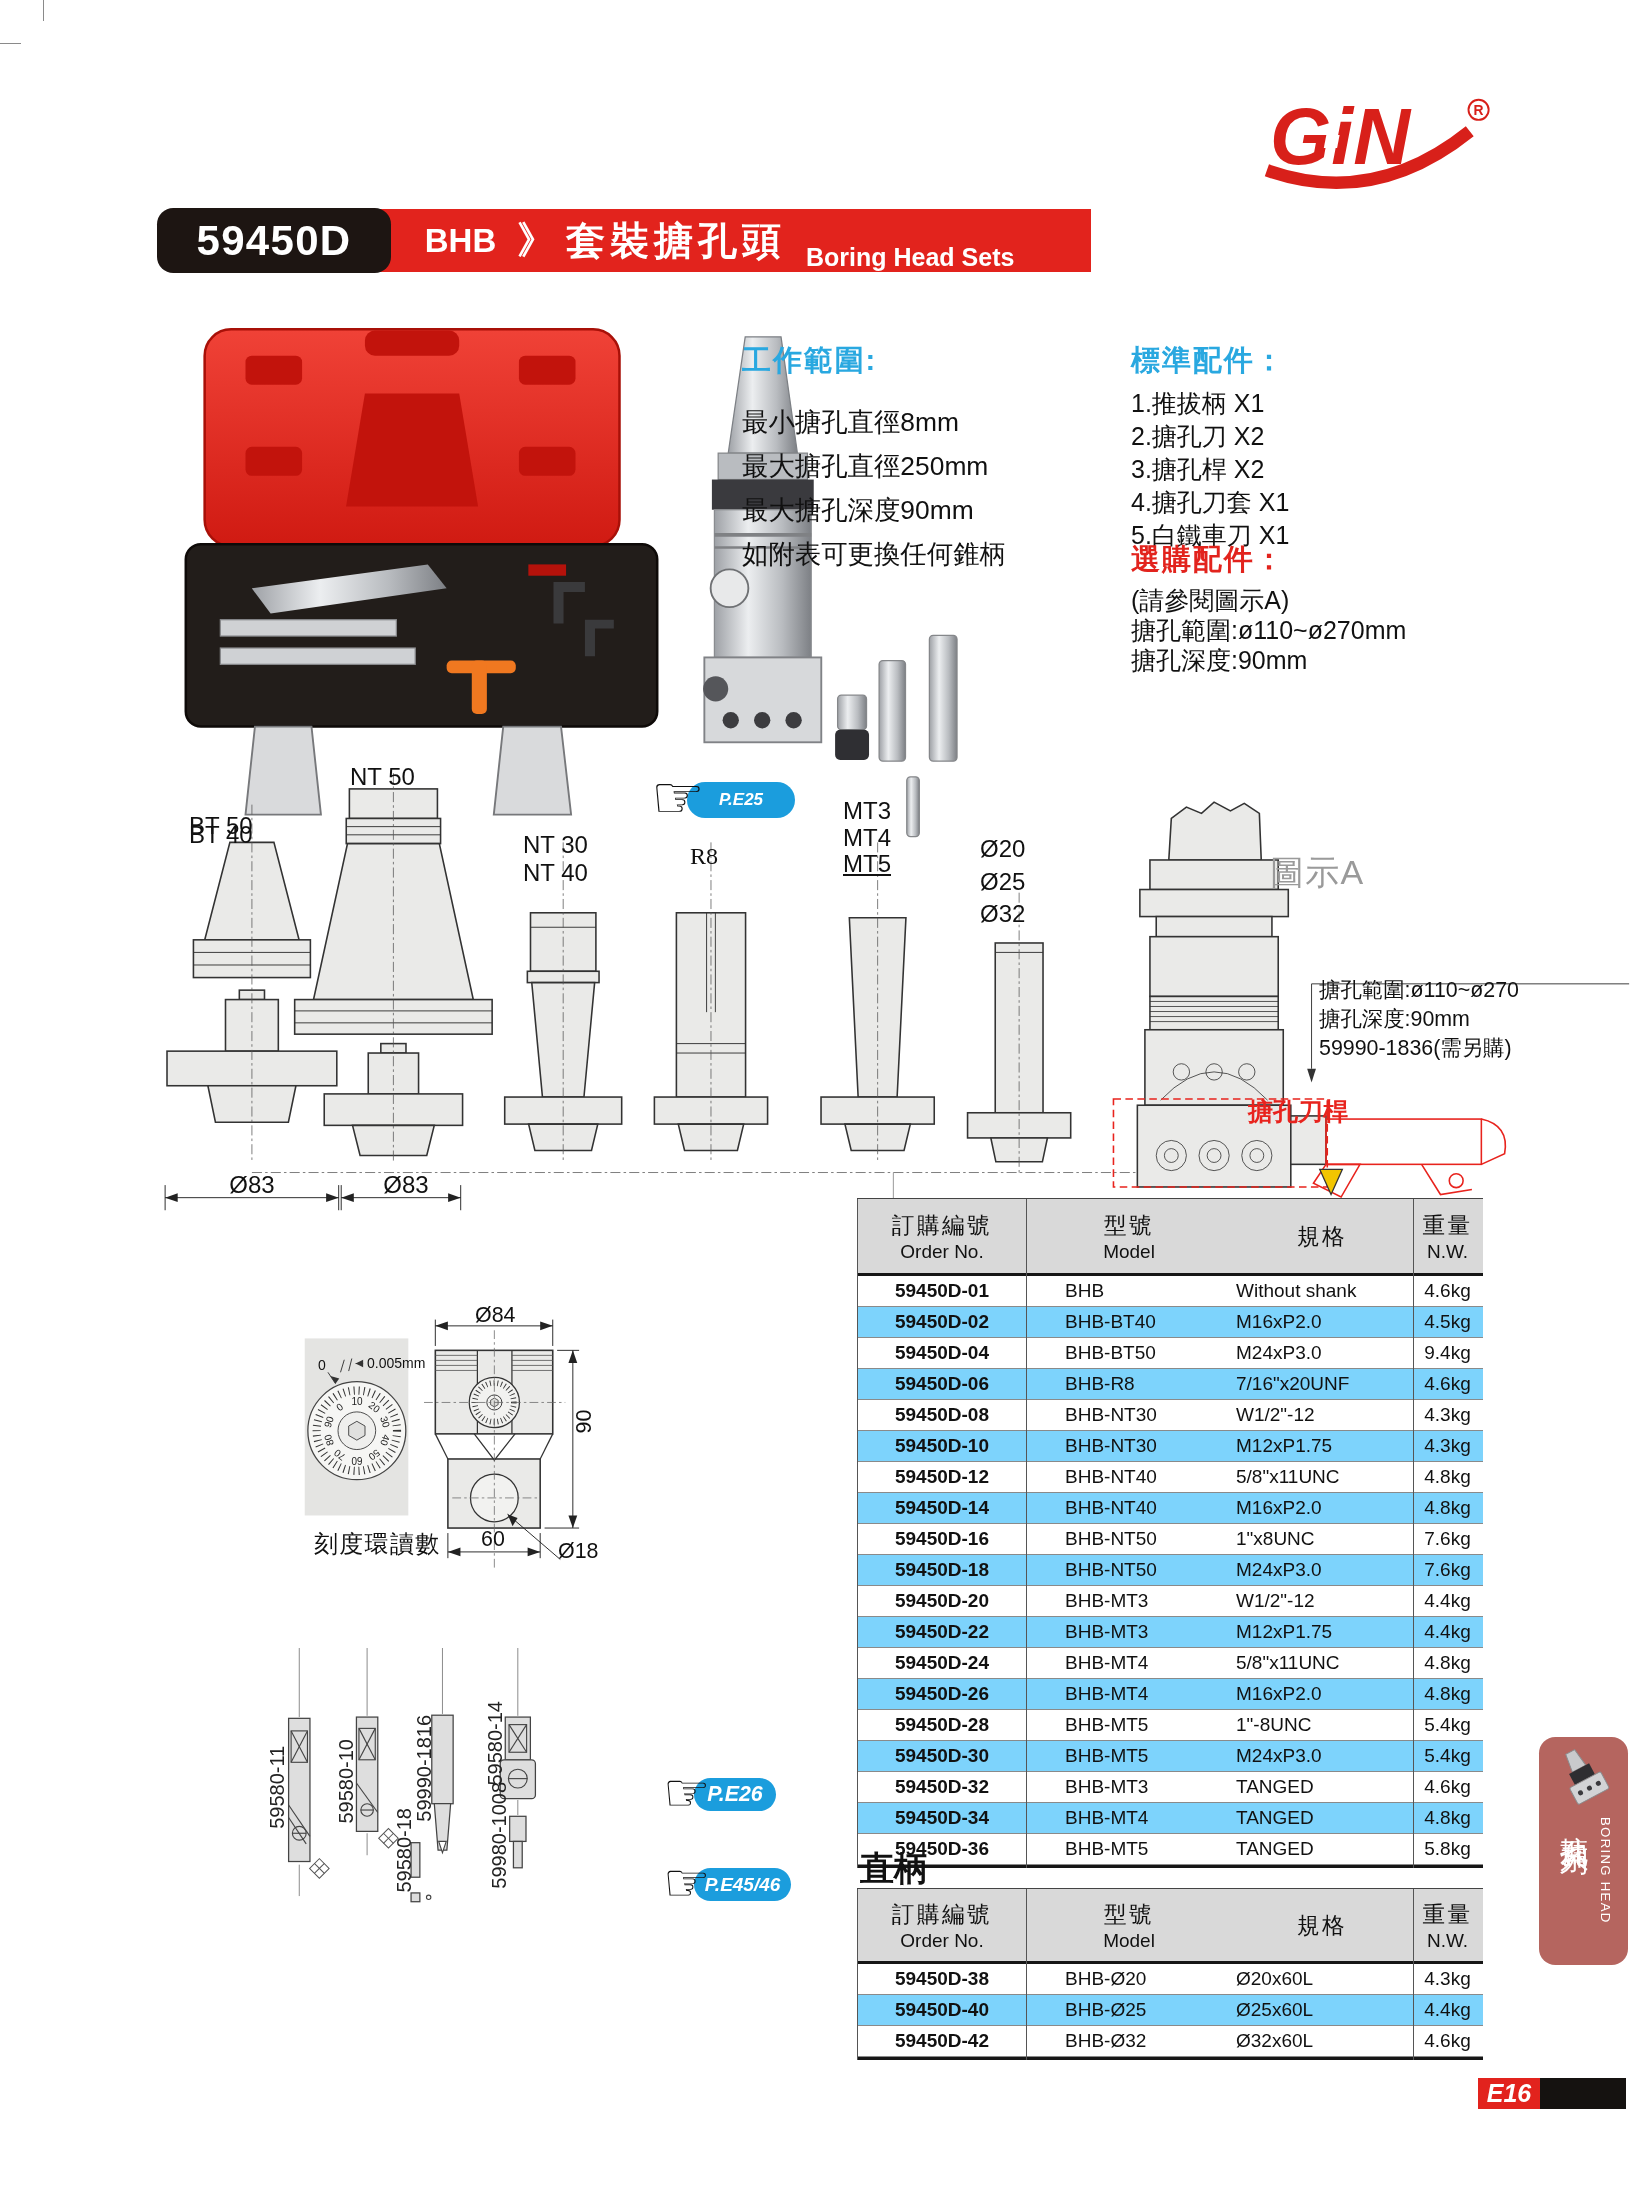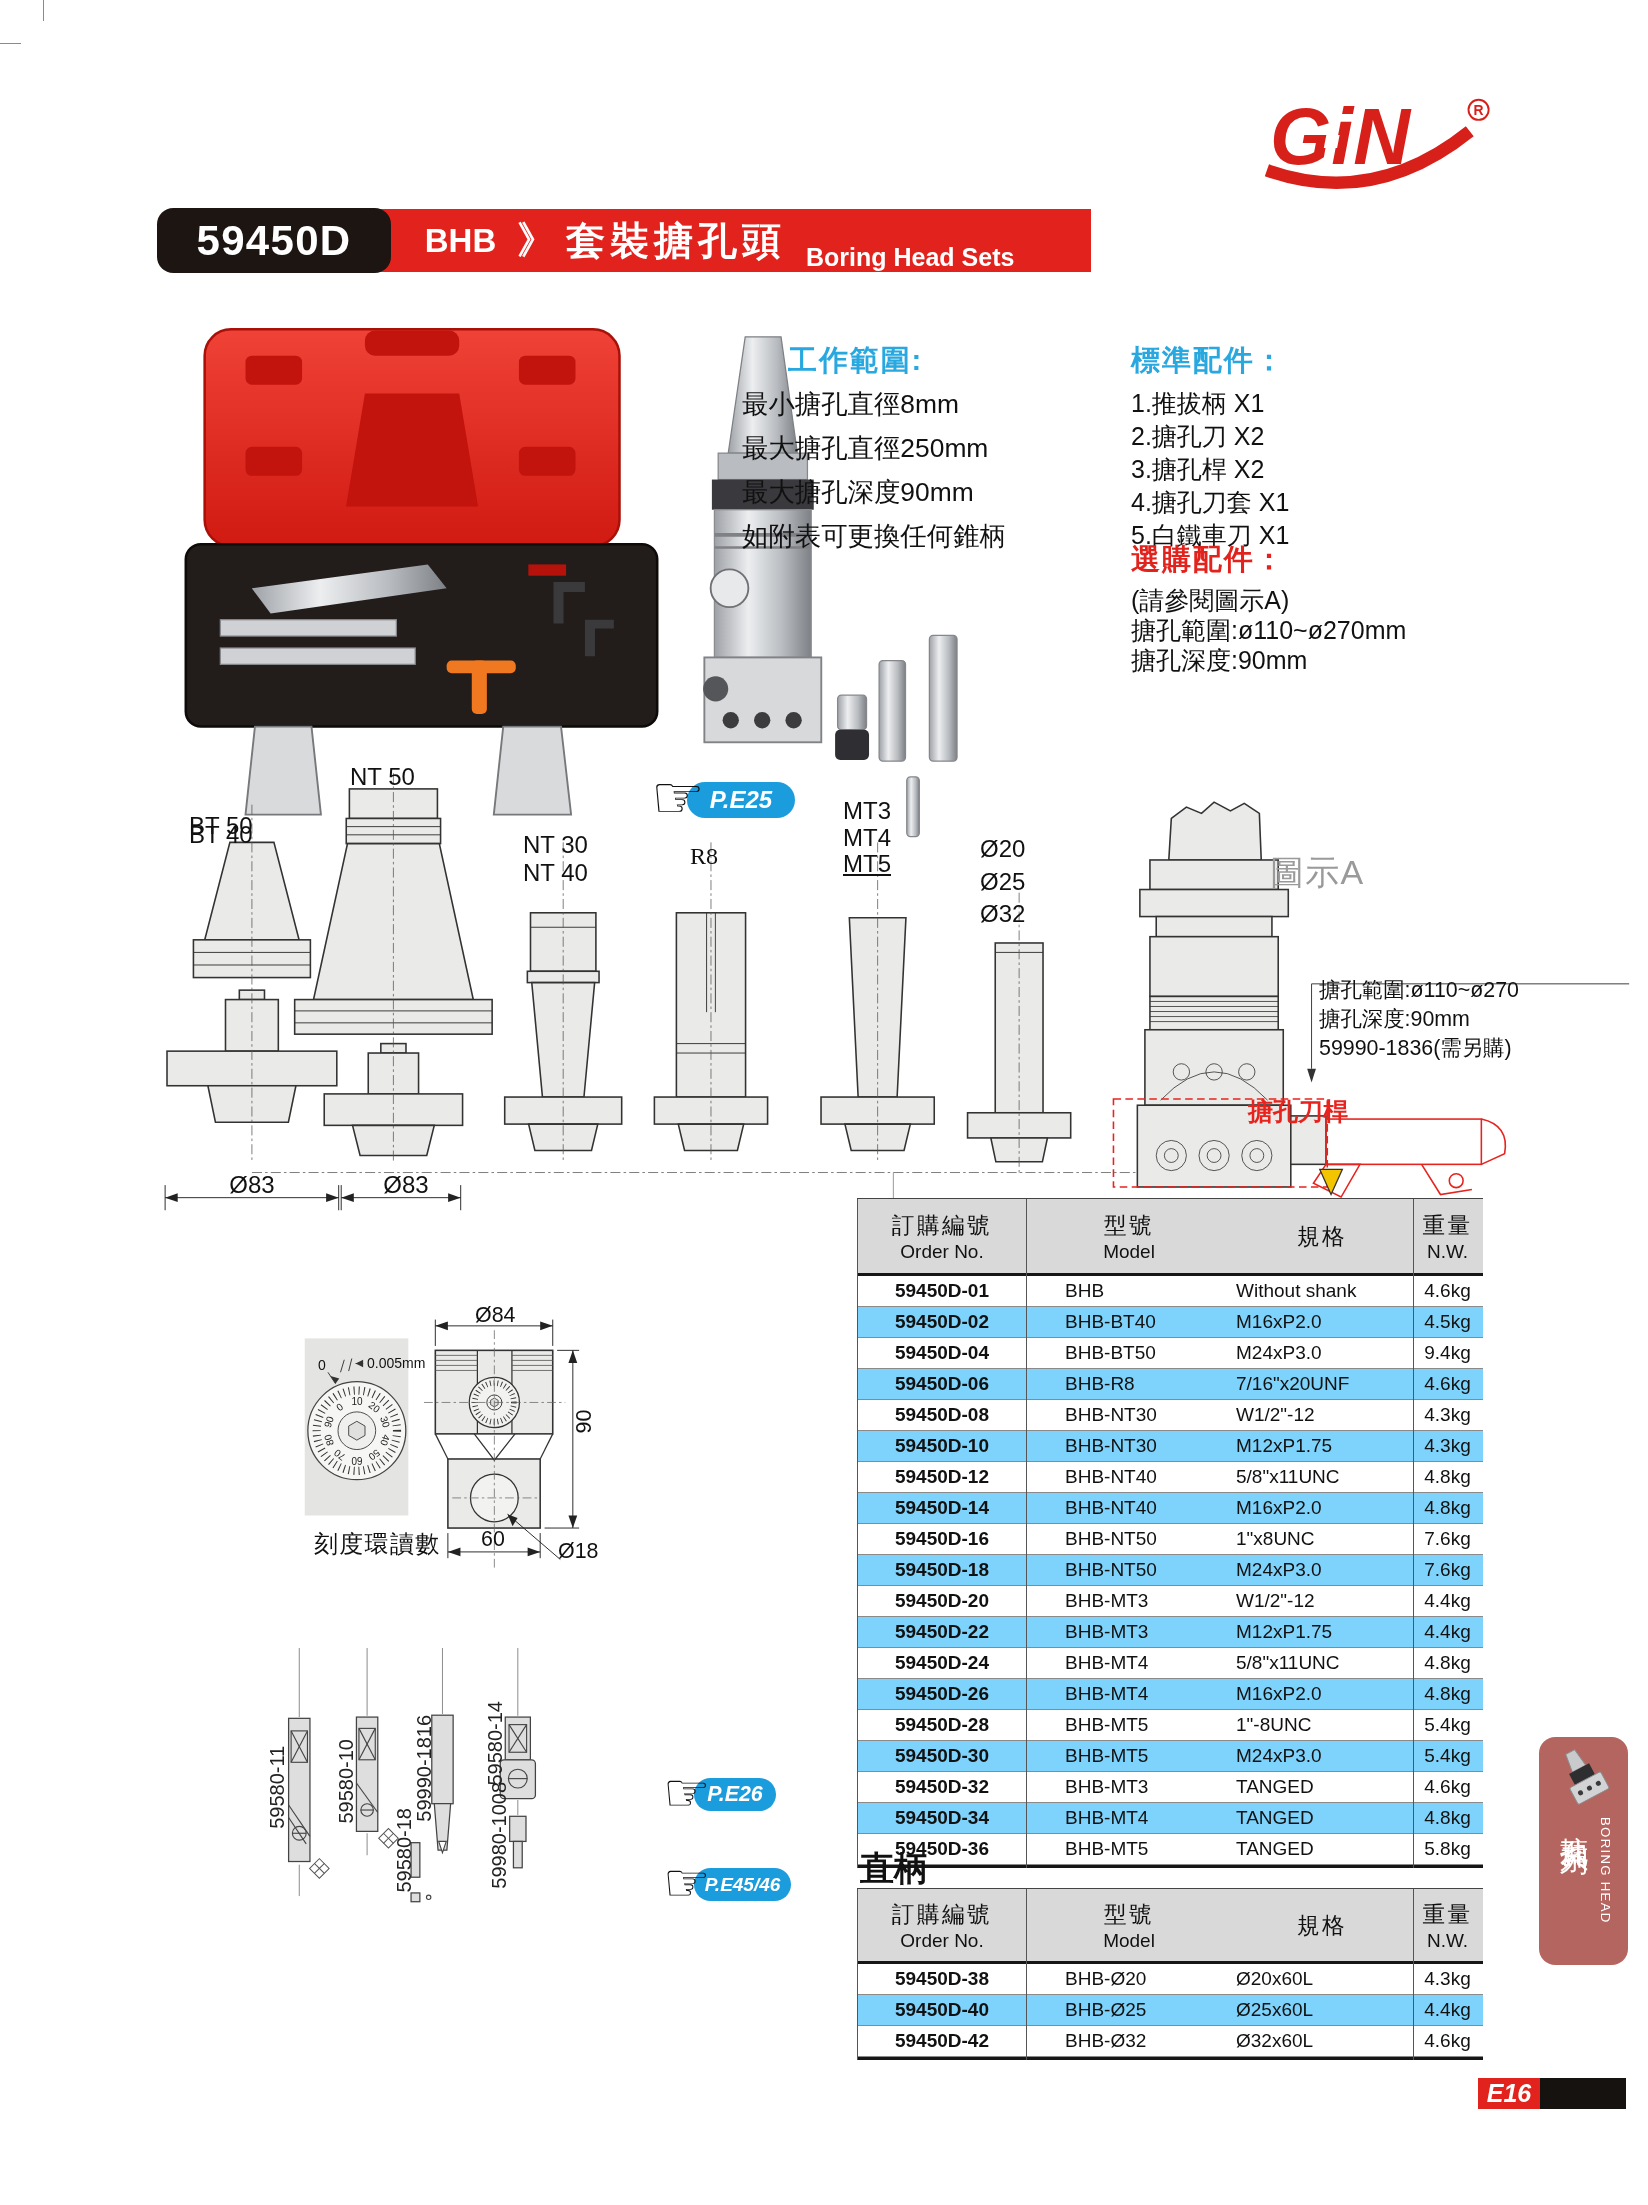--- a/index.html
+++ b/index.html
@@ -132,21 +132,21 @@
     <g>
       <rect x="1052" y="600" width="46" height="55" rx="6" fill="url(#met)" stroke="#85878a" stroke-width="2"></rect>
       <rect x="1048" y="655" width="54" height="48" rx="8" fill="#2f2f33"></rect>
       <rect x="1118" y="545" width="42" height="160" rx="6" fill="url(#met)" stroke="#85878a" stroke-width="2"></rect>
       <rect x="1198" y="505" width="44" height="200" rx="6" fill="url(#met)" stroke="#85878a" stroke-width="2"></rect>
       <rect x="1162" y="730" width="20" height="95" rx="6" fill="url(#met)" stroke="#85878a" stroke-width="2"></rect>
     </g>
   </svg>
 
   <div class="abs" style="left:742px;top:341px;width:371px;">
-    <div class="h-blue cjk" style="margin-bottom:1px;padding-left:46px;">工作範圍:</div>
+    <div class="h-blue cjk" style="margin-bottom:19px;">工作範圍:</div>
     <div class="spec-lines cjk">
       <div>最小搪孔直徑8mm</div>
       <div>最大搪孔直徑250mm</div>
       <div>最大搪孔深度90mm</div>
       <div>如附表可更換任何錐柄</div>
     </div>
   </div>
 
   <div class="abs" style="left:1131px;top:341px;width:428px;">
     <div class="h-blue cjk" style="margin-bottom:6.3px;">標準配件：</div>
@@ -300,21 +300,21 @@
   <div class="abs dlabel" style="left:690px;top:843px;font-family:Liberation Serif, serif;">R8</div>
   <div class="abs dlabel" style="left:843px;top:797px;">MT3</div>
   <div class="abs dlabel" style="left:843px;top:824px;">MT4</div>
   <div class="abs dlabel" style="left:843px;top:850px;text-decoration:underline;">MT5</div>
   <div class="abs dlabel" style="left:980px;top:835px;">Ø20</div>
   <div class="abs dlabel" style="left:980px;top:868px;">Ø25</div>
   <div class="abs dlabel" style="left:980px;top:900px;">Ø32</div>
 
   <div class="badge" style="left:651px;top:778px;width:151px;height:44px;">
     <span class="hand" style="left:0;top:-10px;font-size:60px;">☞</span>
-    <span class="pill" style="left:36px;top:3.8px;width:108px;height:36px;font-size:24px;">P.E25</span>
+    <span class="pill" style="left:36px;top:3.8px;width:108px;height:36px;font-size:17px;">P.E25</span>
   </div>
 
   <div class="abs cjk" style="left:1270px;top:850px;font-size:34px;color:#9a9a9a;letter-spacing:1.3px;">圖示A</div>
   <div class="abs annot cjk" style="left:1319px;top:976px;">
     <div>搪孔範圍:ø110~ø270</div>
     <div>搪孔深度:90mm</div>
     <div>59990-1836(需另購)</div>
   </div>
   <div class="abs cjk" style="left:1248px;top:1095px;font-size:25px;font-weight:bold;color:#e8231d;">搪孔刀桿</div>
 

